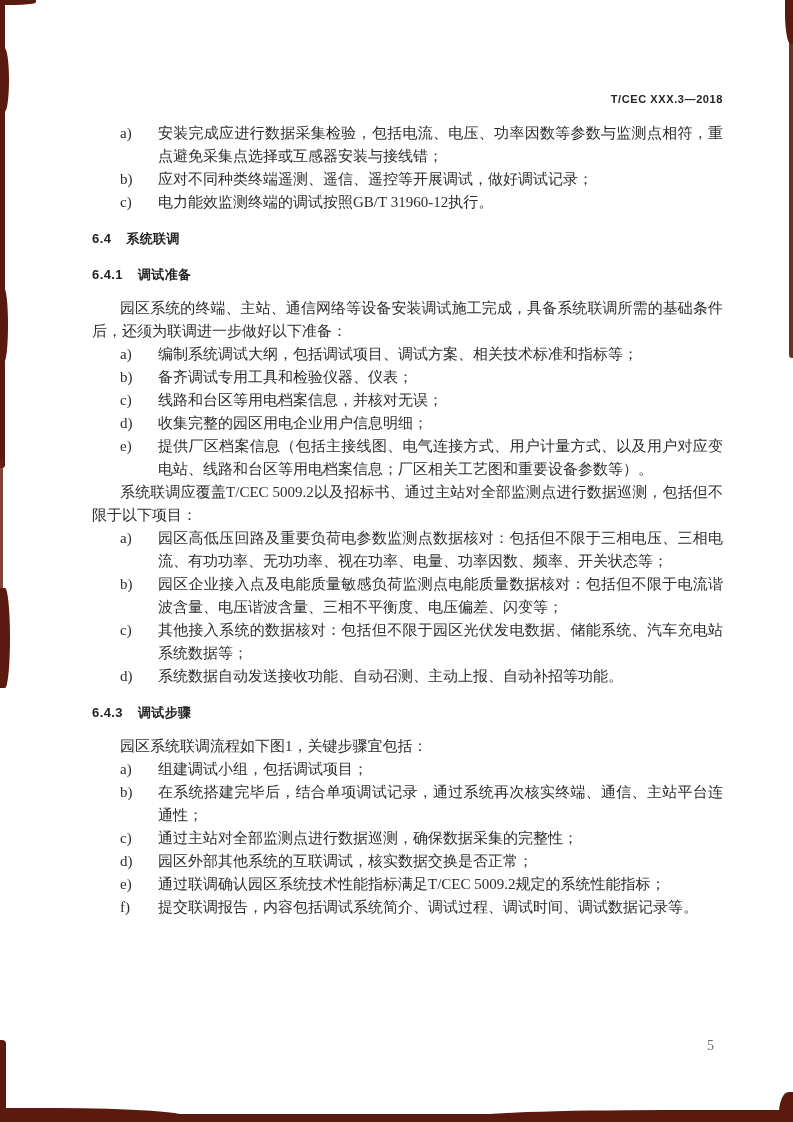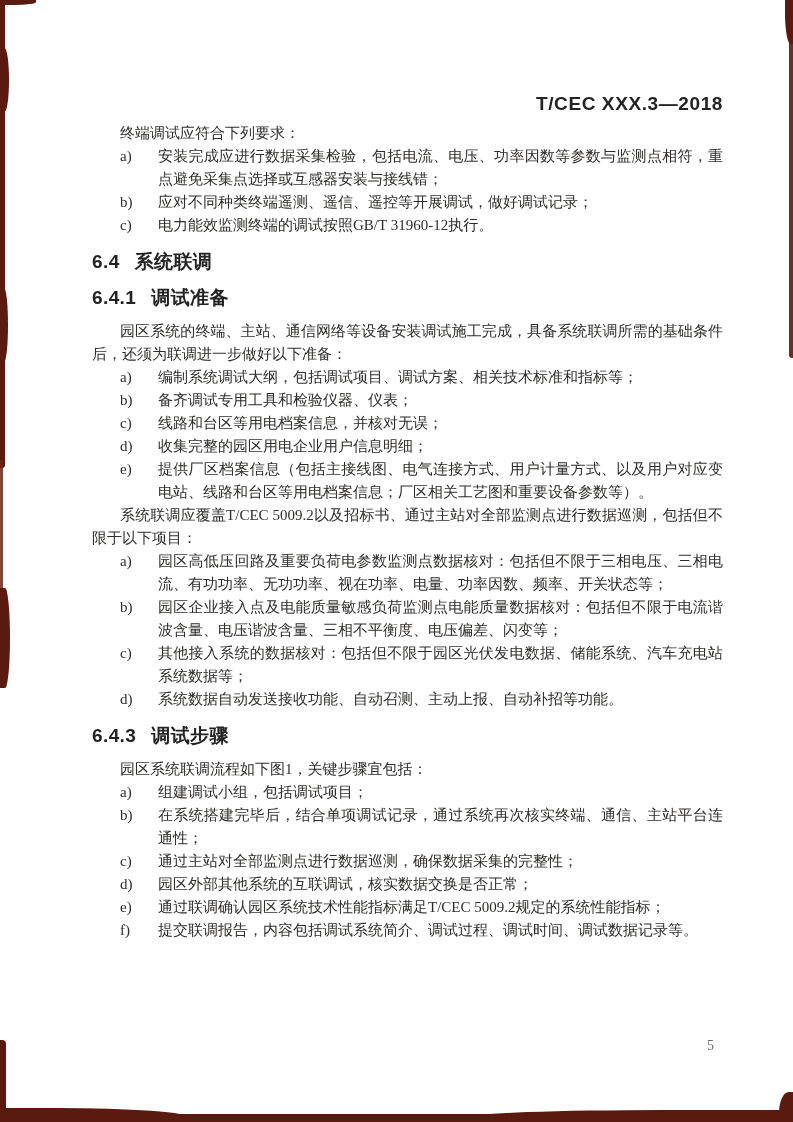--- a/index.html
+++ b/index.html
@@ -4,34 +4,34 @@
 <style>
   html,body{margin:0;padding:0;}
   body{background:#ffffff;width:793px;height:1122px;}
   .page{
     position:relative;width:793px;height:1122px;background:#ffffff;overflow:hidden;
     font-family:"Liberation Serif","DejaVu Serif",serif;color:#2e2d2b;
   }
   .doc-code{
     position:absolute;top:93px;right:70px;
     font-family:"Liberation Sans","DejaVu Sans",sans-serif;
-    font-weight:700;font-size:19px;letter-spacing:0.6px;color:#242424;
+    font-weight:700;font-size:11px;letter-spacing:0.6px;color:#242424;
   }
   .content{
     position:absolute;left:92px;top:122px;width:631px;
     font-size:15px;line-height:23px;text-align:justify;
   }
   .para{margin:0;text-indent:28px;}
   .list{margin:0;}
   .li{display:flex;margin-left:28px;}
   .li-label{flex:0 0 30px;width:30px;}
   .li-text{flex:1;text-align:justify;margin-left:8px;}
   .sec-heading{
     font-family:"Liberation Sans","DejaVu Sans",sans-serif;
-    font-weight:700;font-size:19px;color:#232323;
+    font-weight:700;font-size:13px;color:#232323;
     margin:13px 0 11px 0;letter-spacing:0.4px;text-align:left;text-indent:0;
   }
   .sec-heading .sec-num{margin-right:15px;}
   .page-num{
     position:absolute;top:1038px;left:707px;
     font-size:14px;color:#6a6a6a;font-family:"Liberation Serif","DejaVu Serif",serif;
   }
   
   .scan{position:absolute;background:#5a1a10;}
   .a-left-strip{left:0;top:0;width:5px;height:468px;border-radius:0 3px 3px 0;}
@@ -64,21 +64,20 @@
   <div class="scan a-bottom-bl"></div>
   <div class="scan a-bottom-br"></div>
   <div class="scan a-right"></div>
   <div class="scan a-right-b"></div>
   <div class="scan a-corner-br"></div>
 
   <div class="doc-code">T/CEC XXX.3—2018</div>
 
   <div class="content">
 
-    <p class="para">终端调试应符合下列要求：</p>
     <div class="list">
       <div class="li">
         <span class="li-label">a)</span>
         <span class="li-text">安装完成应进行数据采集检验，包括电流、电压、功率因数等参数与监测点相符，重点避免采集点选择或互感器安装与接线错；</span>
       </div>
       <div class="li">
         <span class="li-label">b)</span>
         <span class="li-text">应对不同种类终端遥测、遥信、遥控等开展调试，做好调试记录；</span>
       </div>
       <div class="li">

